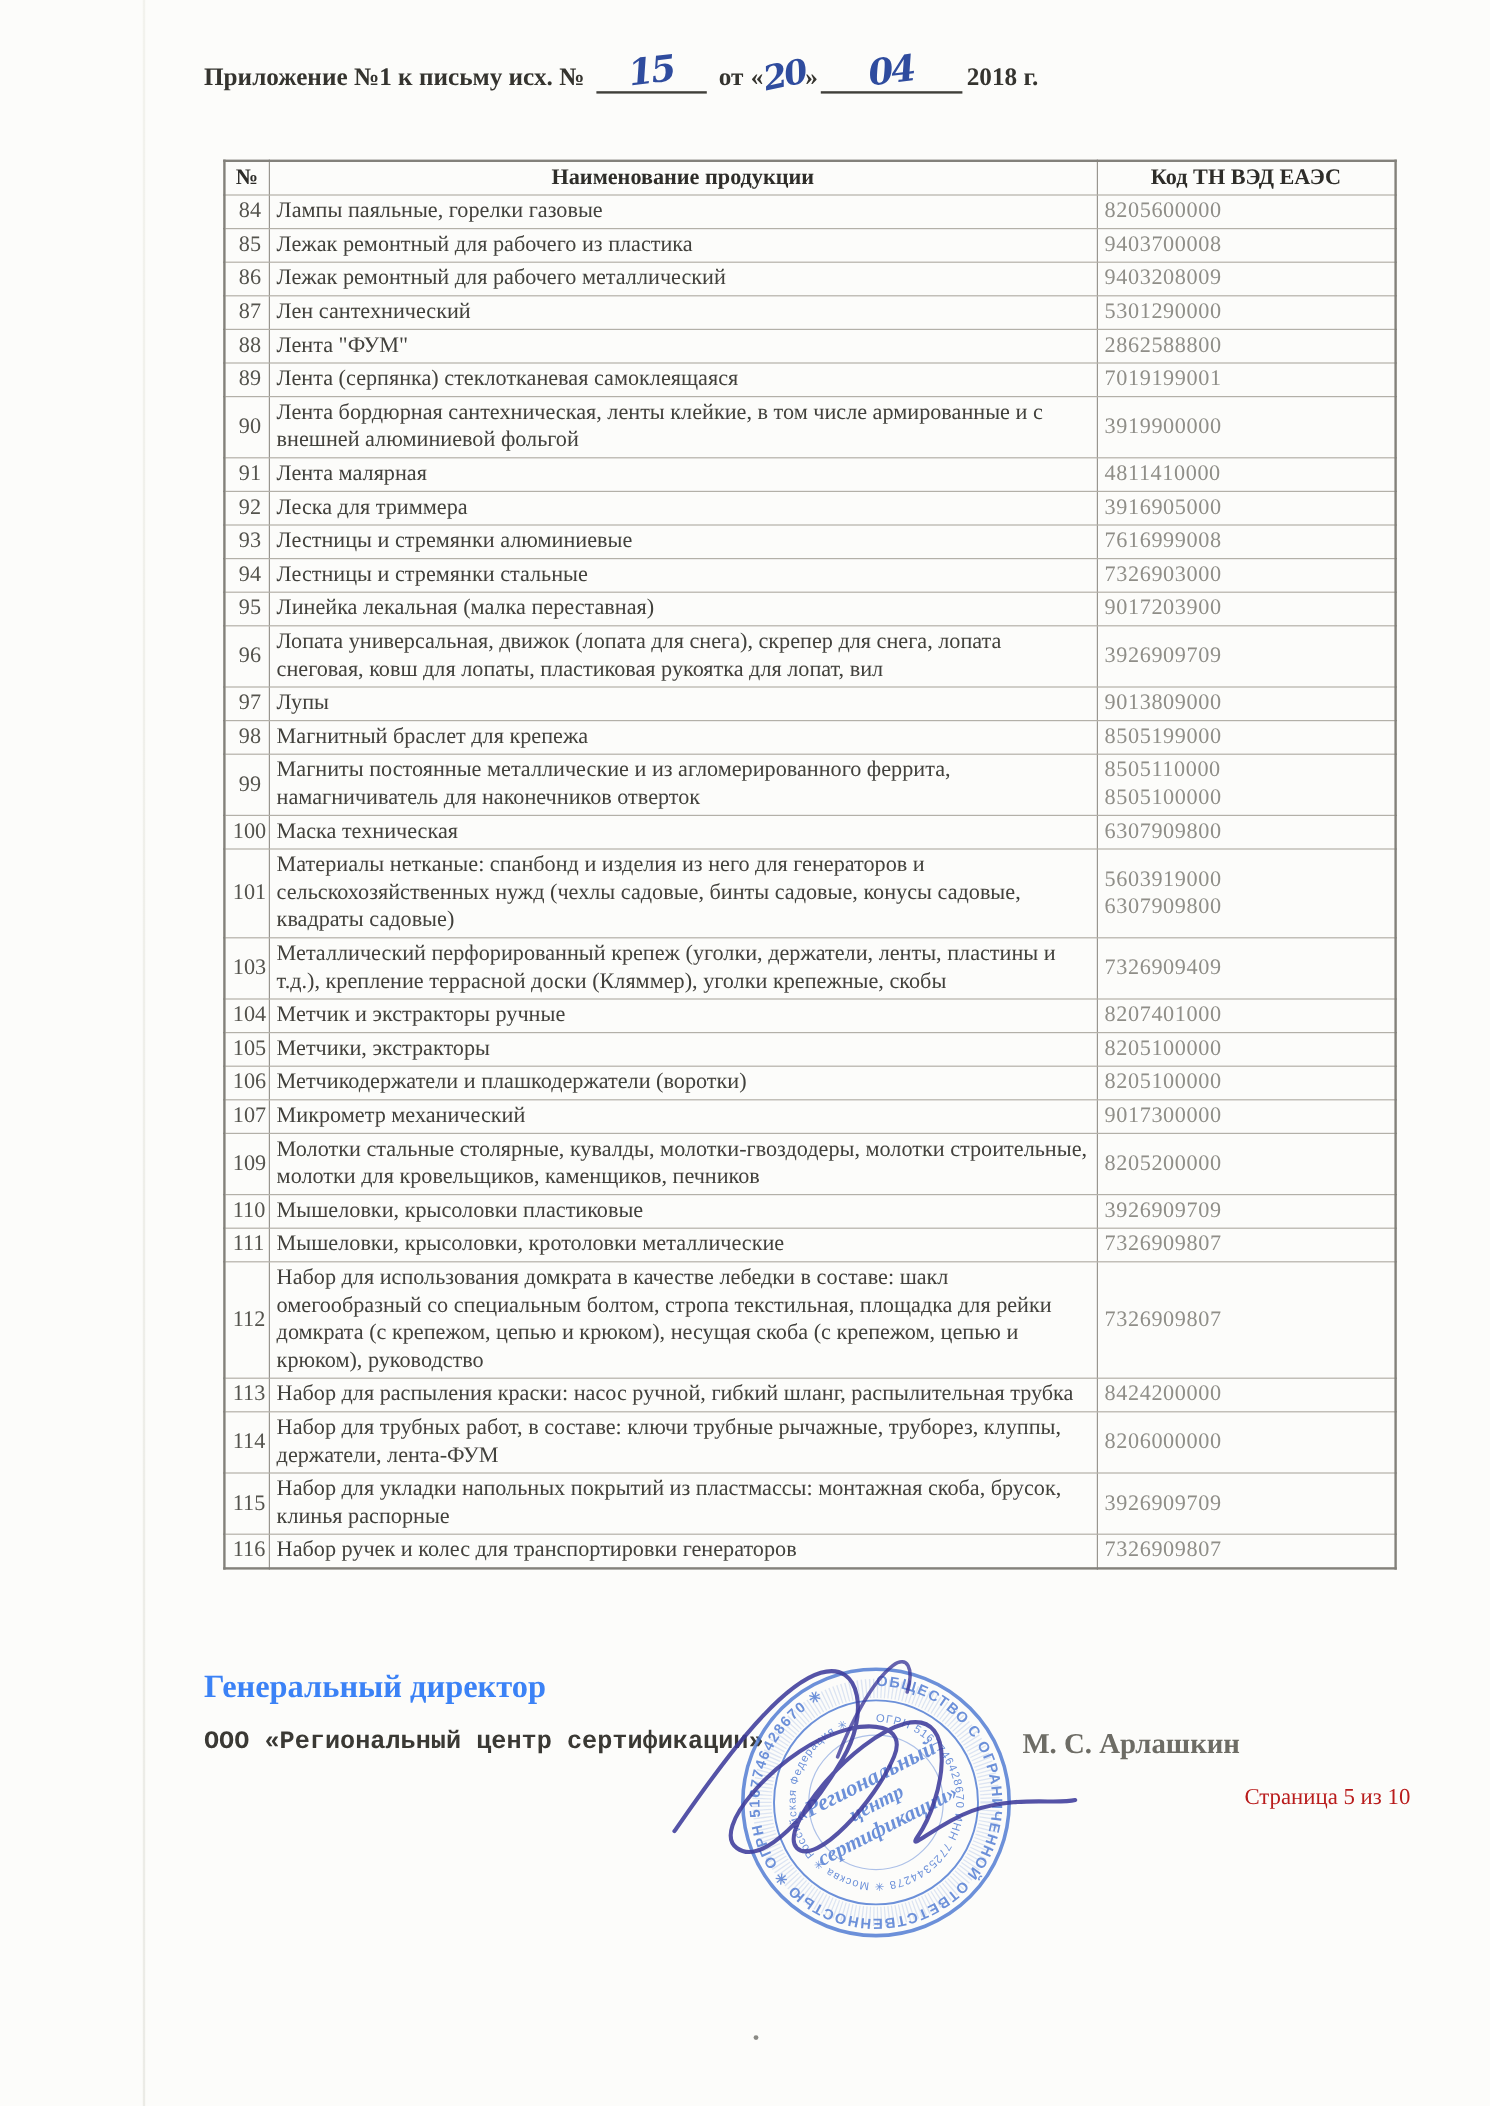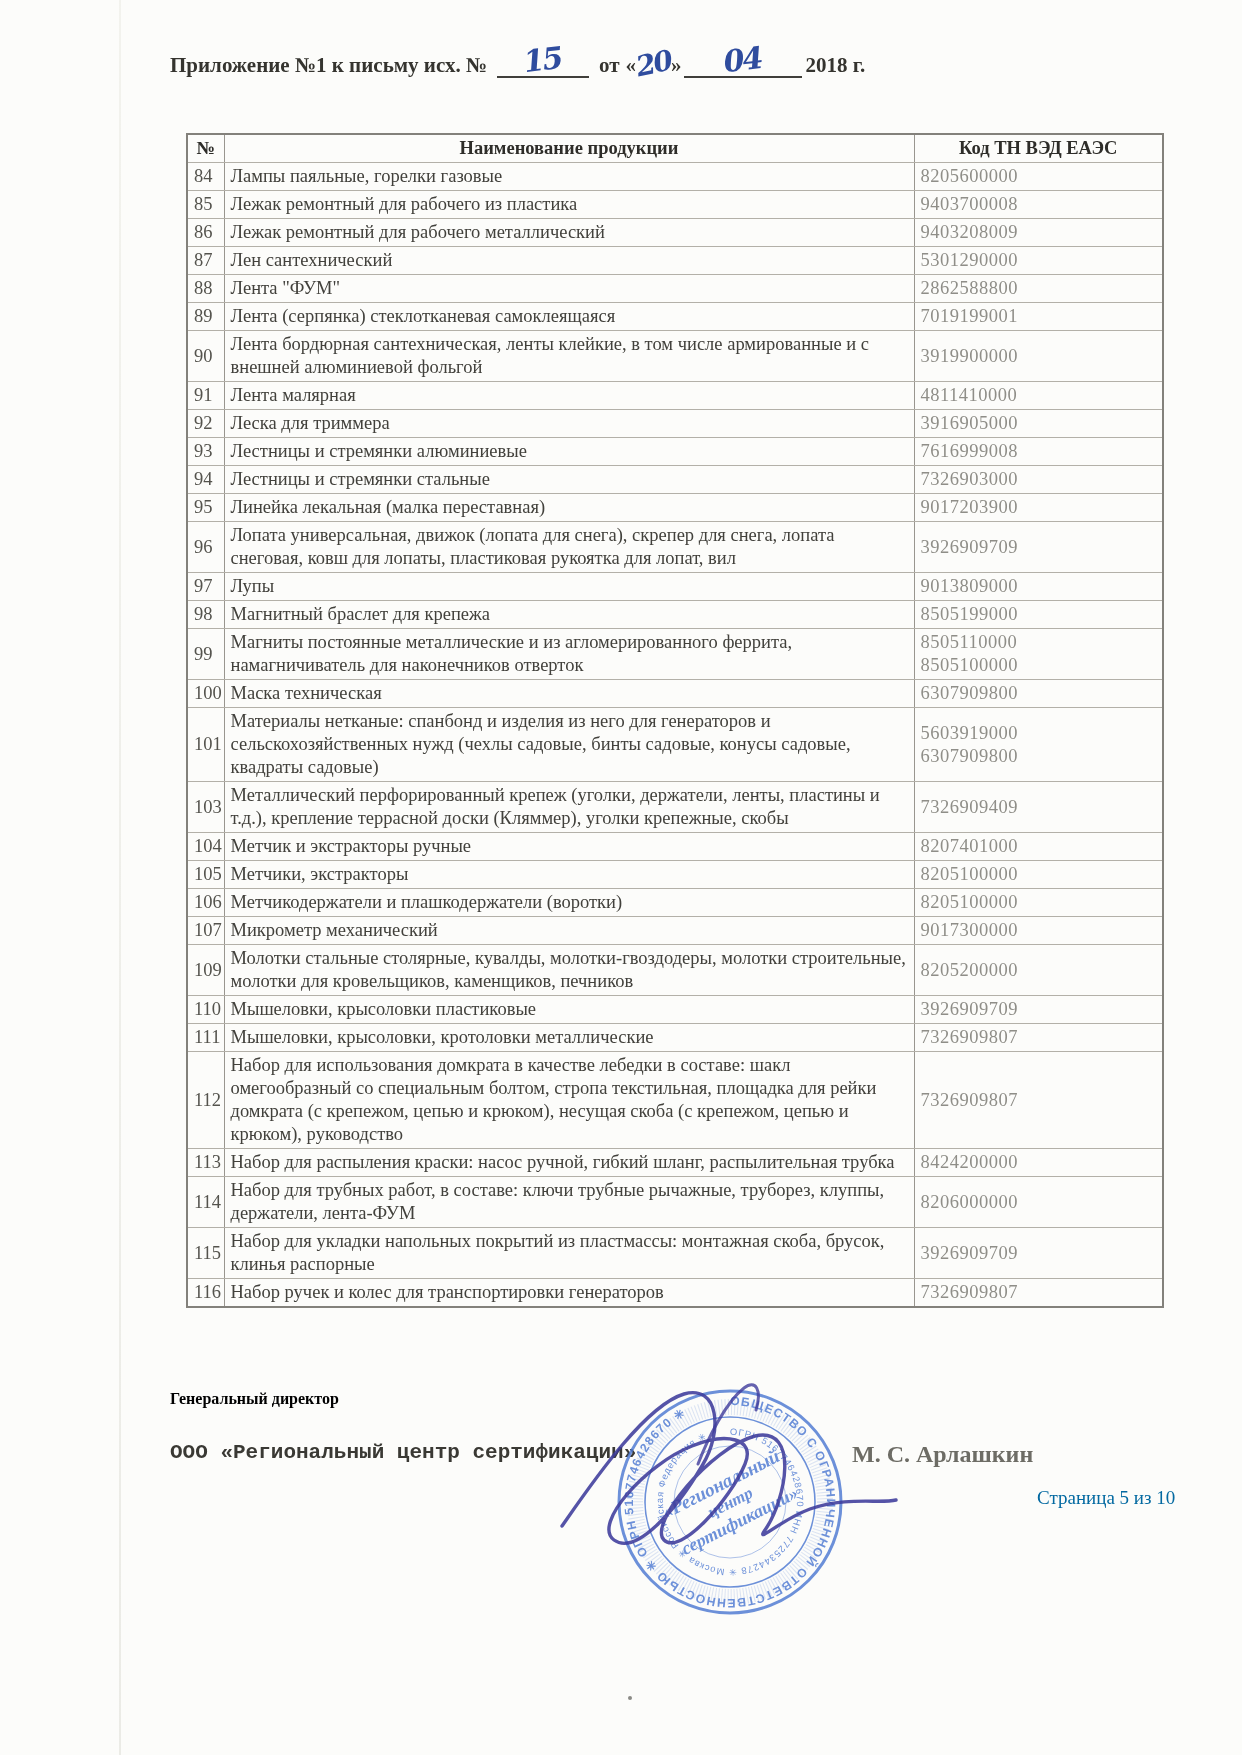--- a/index.html
+++ b/index.html
@@ -49,29 +49,29 @@
   table.products col.c-name{width:690px;}
   table.products col.c-code{width:249px;}
   table.products th,table.products td{
     border:1px solid #99968f;
     border-top-color:#b3b0a8;border-bottom-color:#b3b0a8;
     padding:2px 6px;vertical-align:middle;
     overflow:hidden;
   }
   table.products{border:2px solid #83817b;}
   th.h{font-weight:bold;color:#2e2d29;text-align:center;padding:3px 4px;}
-  td.num{text-align:left;color:#54534d;padding-left:1px;padding-right:1px;}
+  td.num{text-align:right;color:#54534d;padding-left:1px;padding-right:1px;}
   td.name{color:#42413c;padding-left:12px;padding-right:10px;}
   td.code{text-align:left;color:#8f8e88;padding-right:13px;letter-spacing:.5px;}
   td.code div{white-space:nowrap;}
   
-  .f-director{position:absolute;left:170px;top:1390px;font-size:16px;font-weight:bold;color:#000000;}
+  .f-director{position:absolute;left:170px;top:1390px;font-size:27px;font-weight:bold;color:#3b82f6;}
   .f-company{position:absolute;left:170px;top:1441px;font-size:21px;font-weight:bold;color:#3a3934;font-family:Liberation Mono, monospace;}
   .f-name{position:absolute;left:852px;top:1441px;font-size:24px;font-weight:bold;color:#6d6c65;}
-  .f-page{position:absolute;left:1037px;top:1487px;font-size:19px;color:#0369a1;}
+  .f-page{position:absolute;left:1037px;top:1487px;font-size:19px;color:#b91c1c;}
   .stamp{position:absolute;left:608px;top:1380px;width:244px;height:244px;opacity:.82;}
   .signature{position:absolute;left:548px;top:1368px;width:360px;height:240px;}
   .dot-artifact{position:absolute;left:628px;top:1696px;width:4px;height:4px;border-radius:50%;background:#8a8a85;}
 </style>
 </head>
 <body>
 
 <div class="sheet">
 
   <div class="scan-line"></div>

